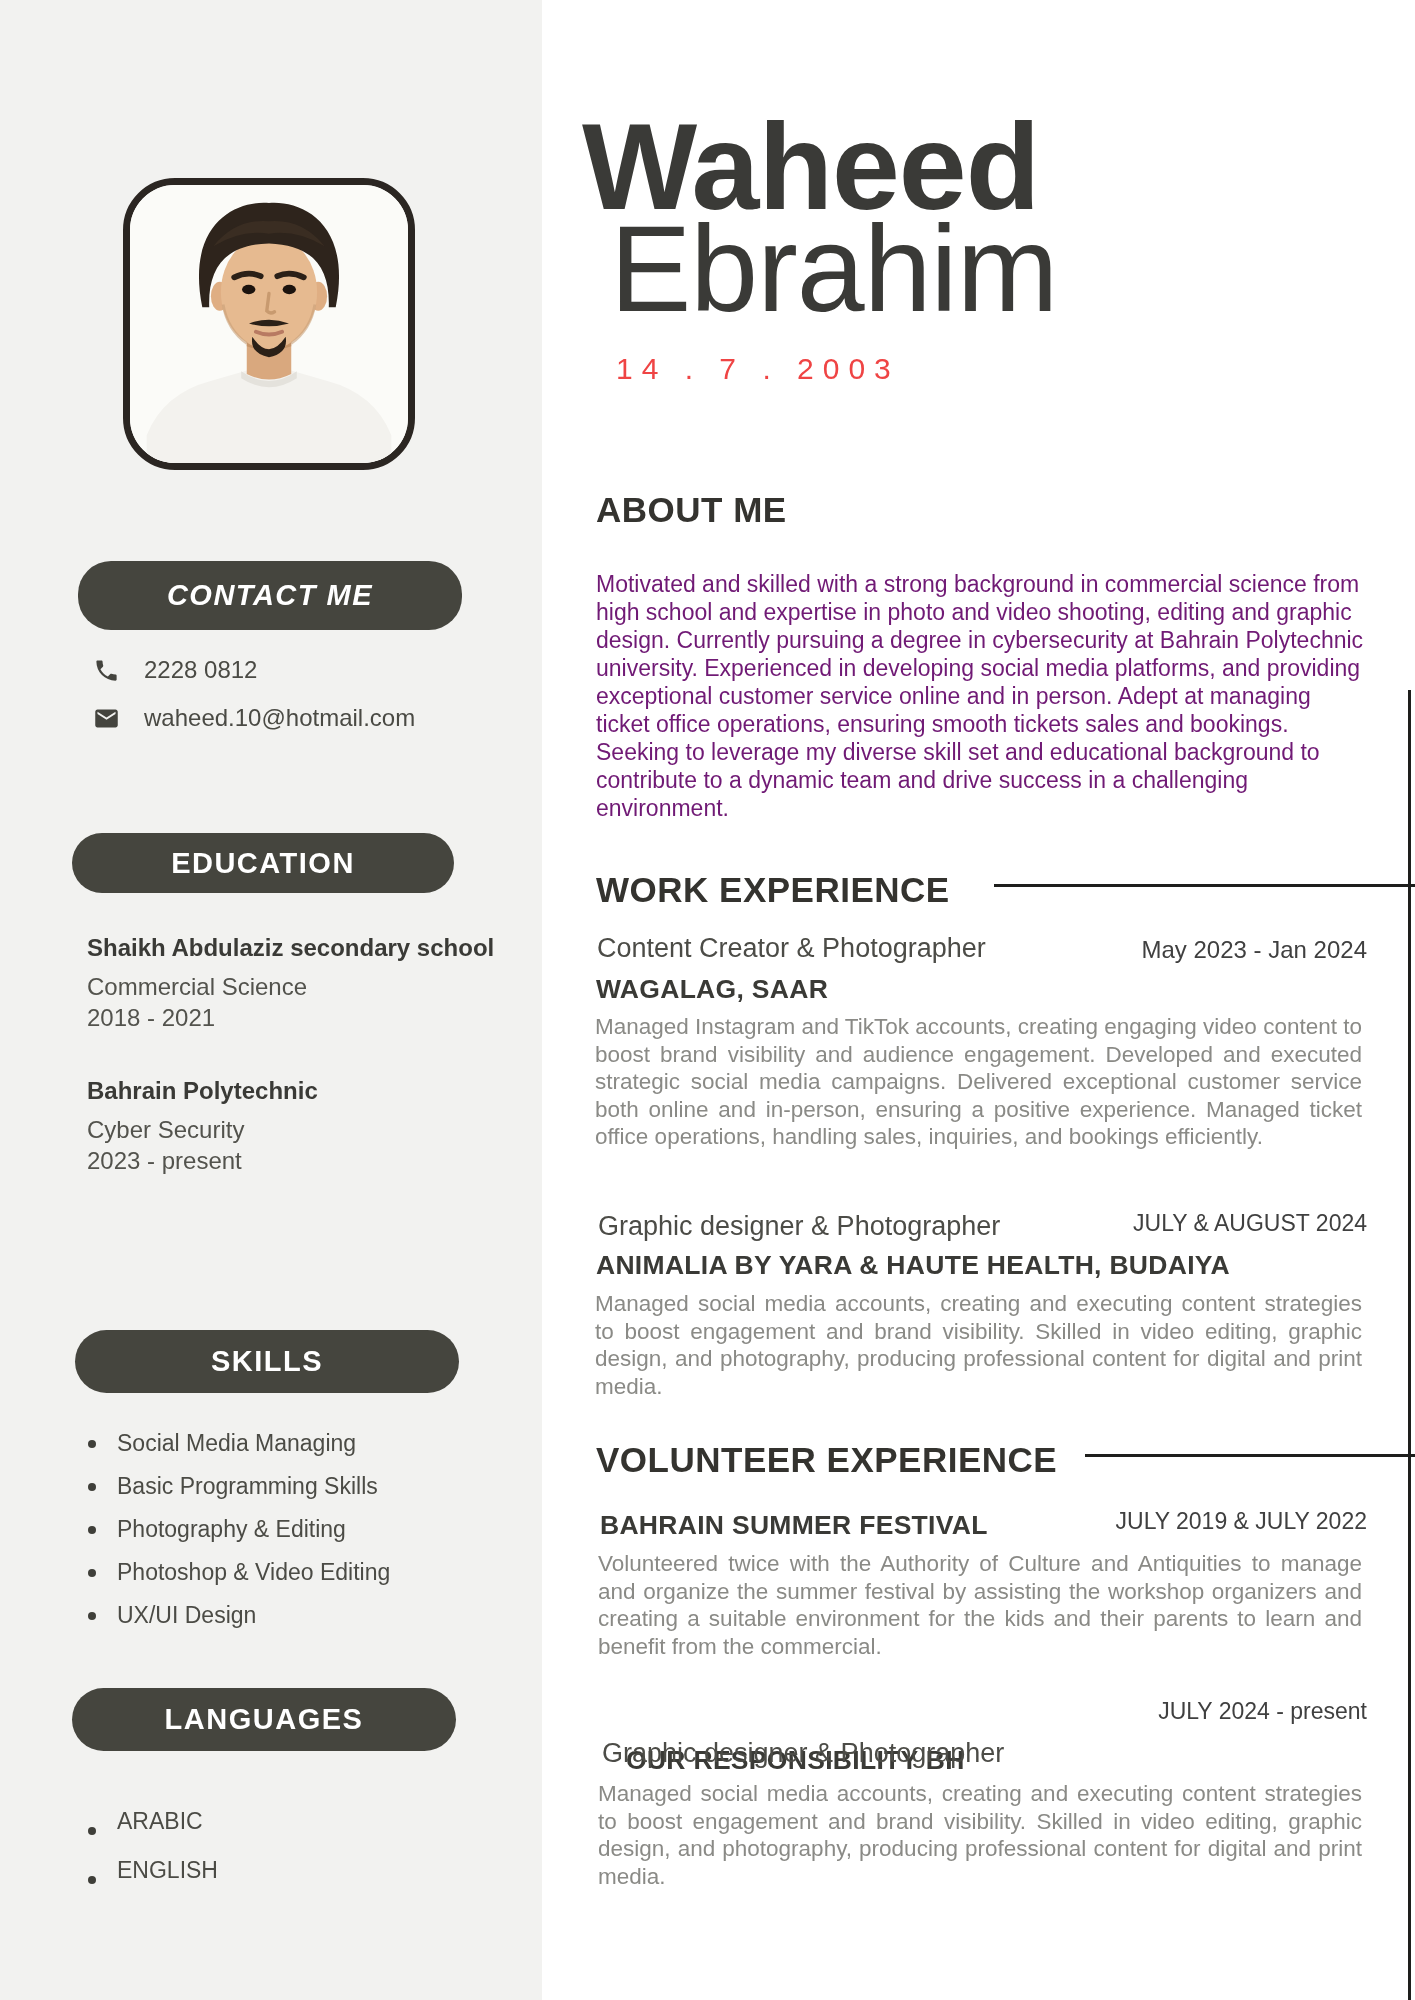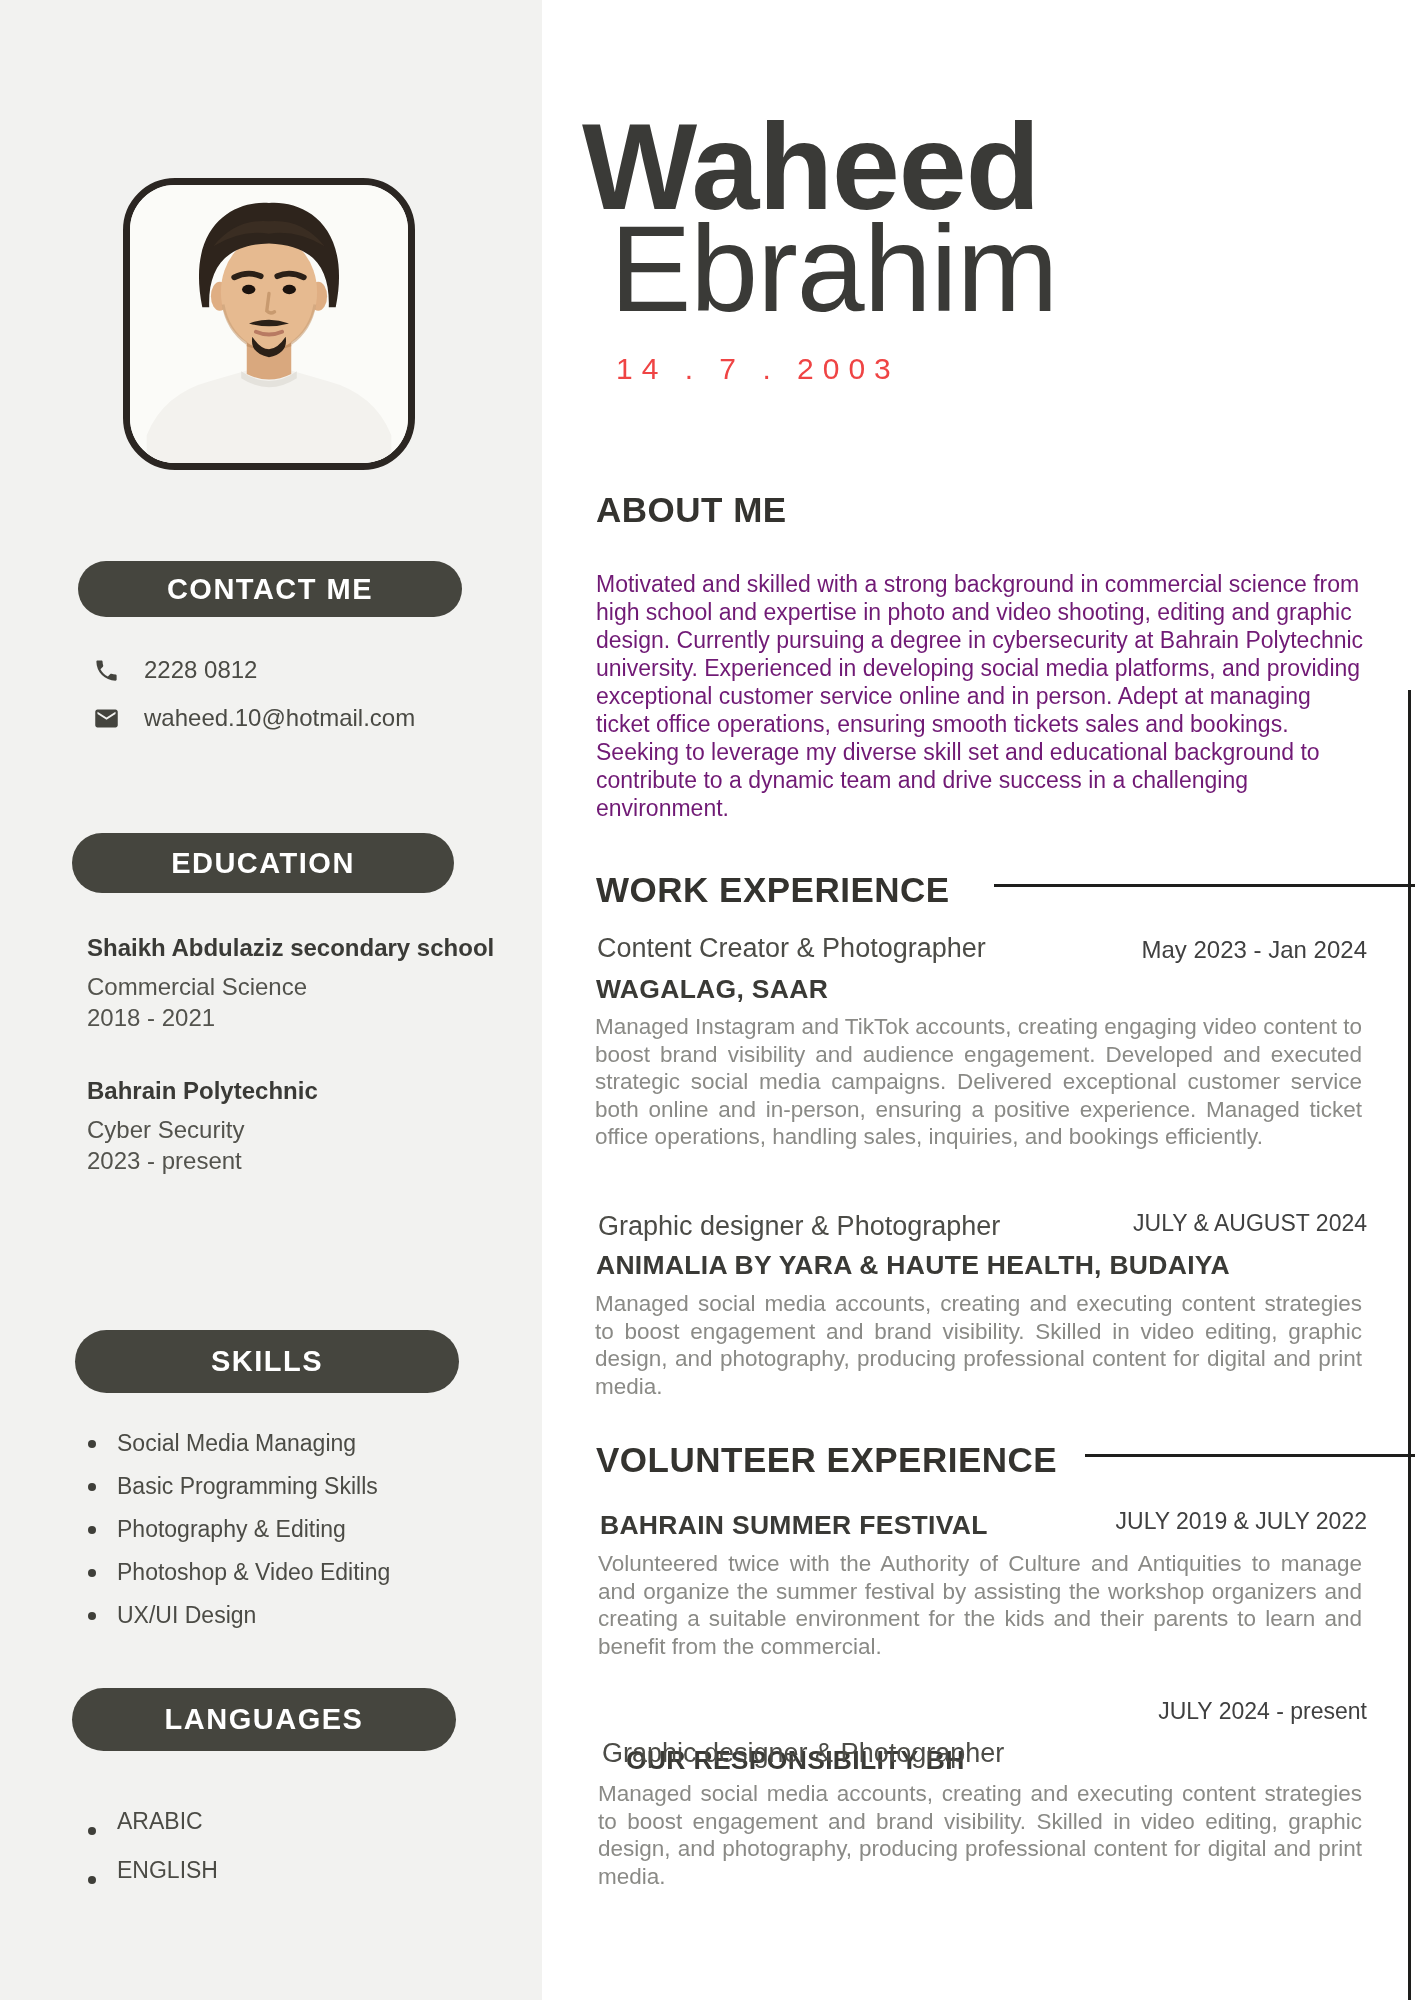--- a/index.html
+++ b/index.html
@@ -12,21 +12,21 @@
   .photo-frame{
     position:absolute;left:123px;top:178px;width:278px;height:278px;
     border:7px solid #2b2622;border-radius:52px;overflow:hidden;background:#fbfbf9;
   }
   .photo-frame svg{display:block;width:100%;height:100%;}
   .pill{
     position:absolute;background:#45453e;border-radius:33px;
     display:flex;align-items:center;justify-content:center;
     color:#ffffff;font-weight:700;font-size:29px;letter-spacing:1.5px;
   }
-  .pill-contact{left:78px;top:561px;width:384px;height:56px;}
+  .pill-contact{left:78px;top:561px;width:384px;height:69px;font-style:italic;}
   .pill-education{left:72px;top:833px;width:382px;height:60px;}
   .pill-skills{left:75px;top:1330px;width:384px;height:63px;}
   .pill-languages{left:72px;top:1688px;width:384px;height:63px;}
   .contact-row{position:absolute;left:93px;display:flex;align-items:center;gap:24px;
     font-size:24px;color:#4a4a44;}
   .contact-row svg{width:27px;height:27px;flex:0 0 auto;}
   .row-phone{top:656px;}
   .row-email{top:704px;}
   .edu-block{position:absolute;left:87px;top:934px;width:450px;}
   .edu-school{font-size:24px;font-weight:700;color:#3a3a36;margin-bottom:9px;}

